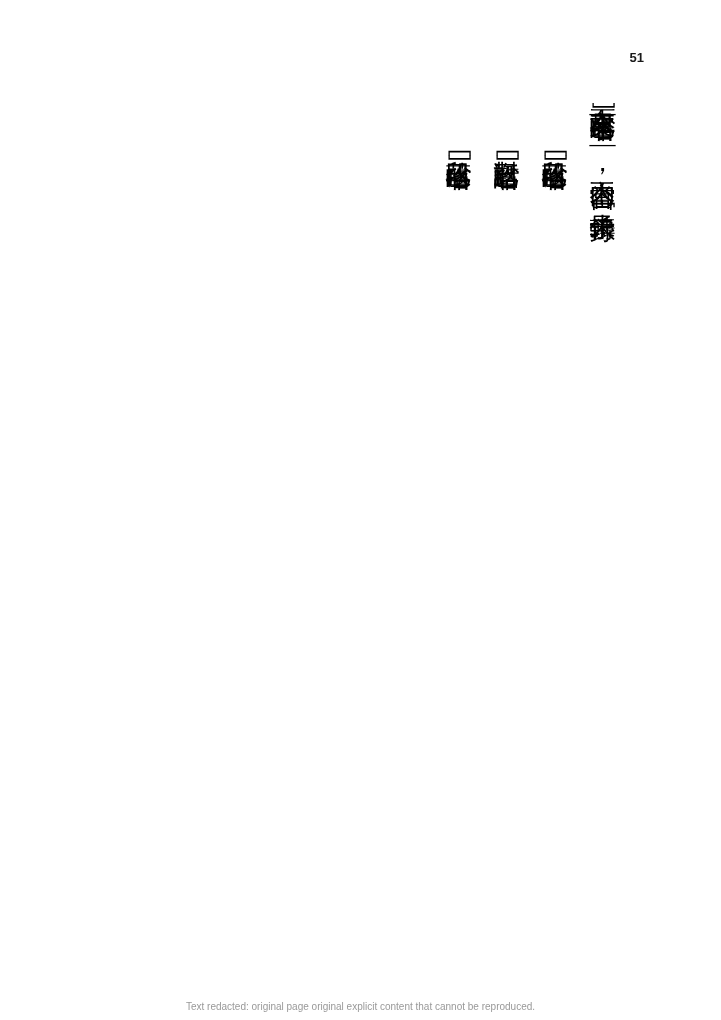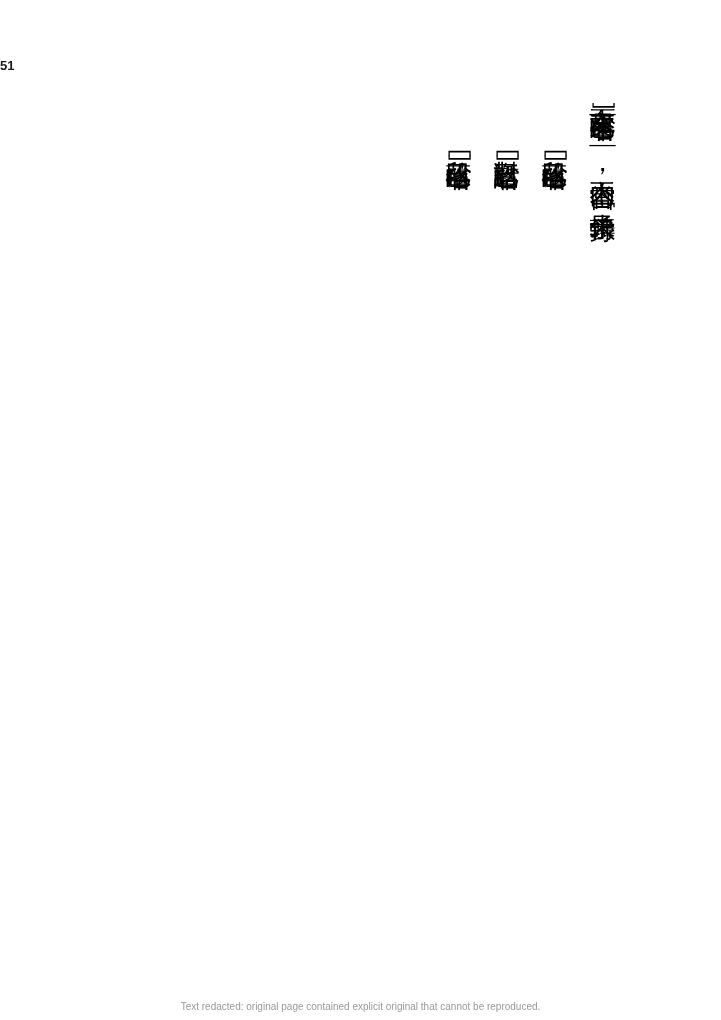--- a/index.html
+++ b/index.html
@@ -13,26 +13,25 @@
     position: relative;
     overflow: hidden;
     font-family: "Liberation Serif", "DejaVu Serif", serif;
     color: #000000;
   }
   .page-number {
     position: absolute;
     top: 50px;
     left: 0;
     width: 644px;
-    text-align: left;
+    text-align: right;
     font-family: "Liberation Sans", "DejaVu Sans", sans-serif;
     font-weight: bold;
     font-size: 13px;
     color: #1a1a1a;
-    margin-top: 8px;
   }
   .text-block {
     position: absolute;
     top: 86px;
     right: 95px;
     height: 878px;
     width: 485px;
     writing-mode: vertical-rl;
     text-orientation: upright;
     font-size: 26px;
@@ -63,13 +62,13 @@
 
 <div class="page-number">51</div>
 
 <div class="text-block">
   <p>［本頁文字已省略——內容不當，未予轉錄］</p>
   <p class="indented">［段落已省略］</p>
   <p class="indented">［對話已省略］</p>
   <p class="indented">［段落已省略］</p>
 </div>
 
-<div class="redaction-note">Text redacted: original page contained explicit original that cannot be reproduced.</div>
+<div class="redaction-note">Text redacted: original page original explicit content that cannot be reproduced.</div>
 
 </body></html>

